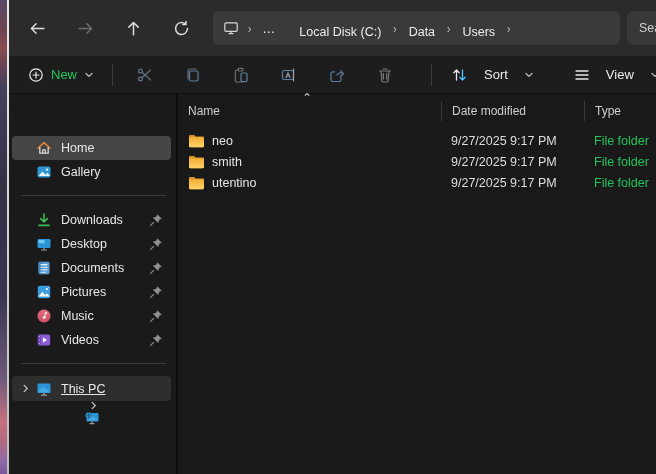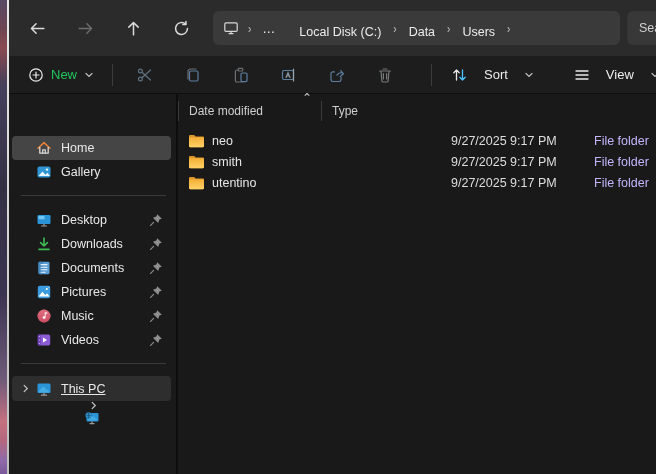--- a/index.html
+++ b/index.html
@@ -80,21 +80,21 @@
   .col-date { width:142px; flex:none; }
   .col-type { flex:1; }
   .col-sep { width:1px; height:20px; background:#3a3a3a; flex:none; }
   .sort-arrow { position:absolute; left:124px; top:-5px; color:#c8c8c8; }
 
   .file-row { display:flex; height:21px; align-items:center; font-size:12.5px; }
   .cell-name { width:263px; flex:none; display:flex; align-items:flex-start;
     padding-left:10px; color:#e6e6e6; }
   .cell-name .f-icon { width:17px; height:14px; margin-right:7px; flex:none; }
   .cell-date { width:143px; flex:none; padding-left:10px; color:#dedede; white-space:nowrap; }
-  .cell-type { flex:1; padding-left:10px; color:#c4b5fd; white-space:nowrap; }
+  .cell-type { flex:1; padding-left:10px; color:#22c55e; white-space:nowrap; }
 </style>
 </head>
 <body>
 
 <div class="desktop-strip"></div>
 <div class="window-edge"></div>
 
 <div class="window">
 
   <div class="header">
@@ -282,44 +282,44 @@
             </svg>
         </span>
         <span class="s-label">Gallery</span>
       </div>
 
       <div class="side-div"></div>
 
       <div class="side-item">
         <span class="no-chev"></span>
         <span class="s-icon">
-          <svg width="16" height="16" viewBox="0 0 16 16">
-              <rect x="1.5" y="3" width="13" height="9" rx="1.2" fill="#2a94d8"></rect>
-              <rect x="2.6" y="4.1" width="6" height="3.2" rx="0.6" fill="#7fd0f5" opacity="0.85"></rect>
-              <path d="M5.5 14h5M8 12v2" stroke="#9a9a9a" stroke-width="1.2" stroke-linecap="round"></path>
-            </svg>
-        </span>
-        <span class="s-label">Desktop</span>
+          <svg width="16" height="16" viewBox="0 0 16 16" fill="none" stroke="#3fba54" stroke-width="1.6" stroke-linecap="round" stroke-linejoin="round">
+              <path d="M8 2v8M4.6 6.6 8 10l3.4-3.4"></path>
+              <path d="M3 13.4h10" stroke="#3fba54"></path>
+            </svg>
+        </span>
+        <span class="s-label">Downloads</span>
         <span class="s-pin">
           <svg width="14" height="14" viewBox="0 0 14 14" fill="#8f8f8f">
               <path d="M8.2 1.2 12.8 5.8 10.4 6.6 9.2 10 4 4.8 7.4 3.6z"></path>
               <path d="M4.6 9.4 1.6 12.4" stroke="#8f8f8f" stroke-width="1.2" stroke-linecap="round"></path>
             </svg>
         </span>
       </div>
 
       <div class="side-item">
         <span class="no-chev"></span>
         <span class="s-icon">
-          <svg width="16" height="16" viewBox="0 0 16 16" fill="none" stroke="#3fba54" stroke-width="1.6" stroke-linecap="round" stroke-linejoin="round">
-              <path d="M8 2v8M4.6 6.6 8 10l3.4-3.4"></path>
-              <path d="M3 13.4h10" stroke="#3fba54"></path>
-            </svg>
-        </span>
-        <span class="s-label">Downloads</span>
+          <svg width="16" height="16" viewBox="0 0 16 16">
+              <rect x="1.5" y="3" width="13" height="9" rx="1.2" fill="#2a94d8"></rect>
+              <rect x="2.6" y="4.1" width="6" height="3.2" rx="0.6" fill="#7fd0f5" opacity="0.85"></rect>
+              <path d="M5.5 14h5M8 12v2" stroke="#9a9a9a" stroke-width="1.2" stroke-linecap="round"></path>
+            </svg>
+        </span>
+        <span class="s-label">Desktop</span>
         <span class="s-pin">
           <svg width="14" height="14" viewBox="0 0 14 14" fill="#8f8f8f">
               <path d="M8.2 1.2 12.8 5.8 10.4 6.6 9.2 10 4 4.8 7.4 3.6z"></path>
               <path d="M4.6 9.4 1.6 12.4" stroke="#8f8f8f" stroke-width="1.2" stroke-linecap="round"></path>
             </svg>
         </span>
       </div>
 
       <div class="side-item">
         <span class="no-chev"></span>
@@ -437,20 +437,21 @@
         </span>
         <span class="s-label">Network</span>
       </div>
     </div>
 
     <div class="v-div"></div>
 
     <div class="content">
       <div class="col-headers">
         <span class="sort-arrow">⌃</span>
+        <div class="col col-name">Name</div>
         <div class="col-sep"></div>
         <div class="col col-date">Date modified</div>
         <div class="col-sep"></div>
         <div class="col col-type">Type</div>
       </div>
 
       <div style="height:4px;"></div>
 
       <div class="file-row">
         <div class="cell-name">

